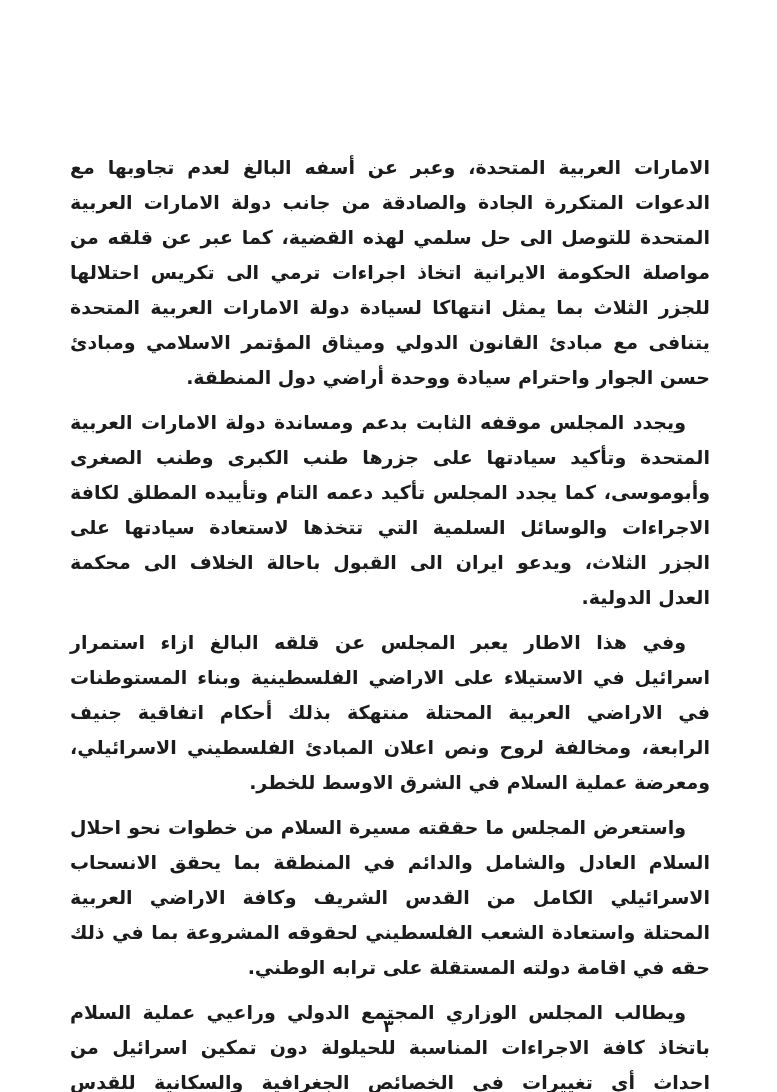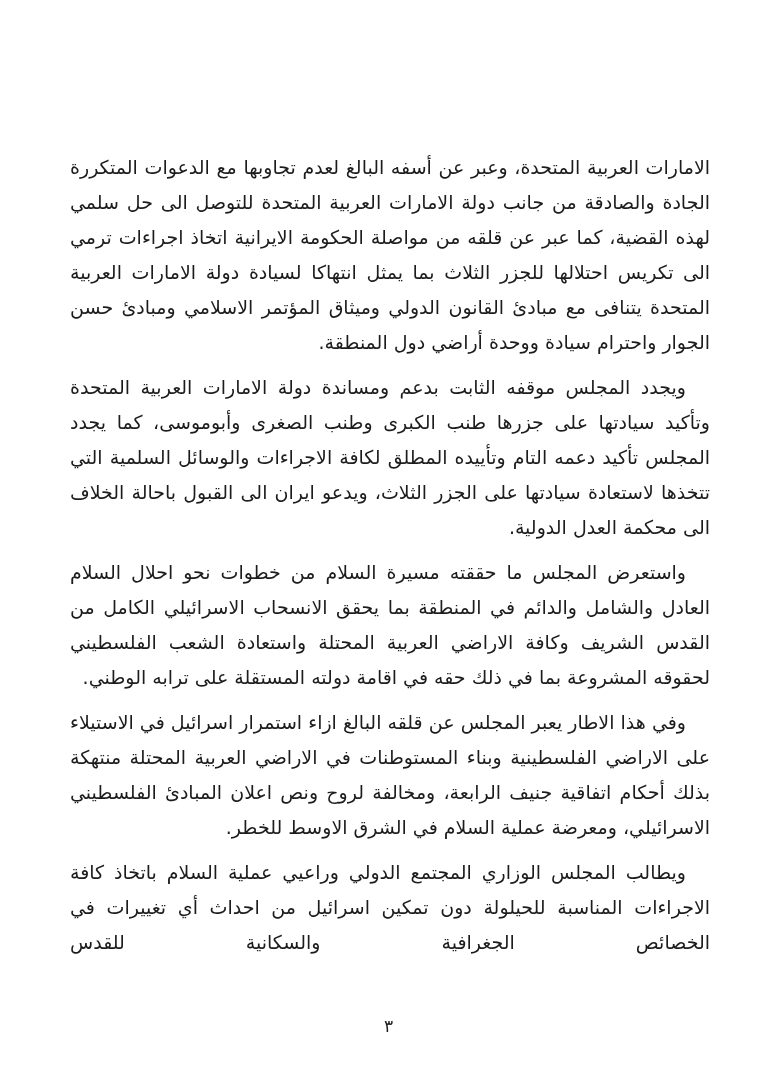--- a/index.html
+++ b/index.html
@@ -14,20 +14,21 @@
     overflow: hidden;
     font-family: "DejaVu Sans", sans-serif;
   }
   .page {
     position: absolute;
     left: 0;
     top: 0;
     width: 777px;
     height: 1092px;
     background: #ffffff;
+    font-weight: bold;
   }
   .text-block {
     position: absolute;
     top: 150px;
     right: 67px;
     width: 640px;
     direction: rtl;
     text-align: justify;
     color: #1c1c1c;
     font-size: 19px;
@@ -60,22 +61,22 @@
 <body>
 
 <div class="page">
 
   <div class="text-block">
     <p>الامارات العربية المتحدة، وعبر عن أسفه البالغ لعدم تجاوبها مع الدعوات المتكررة الجادة والصادقة من جانب دولة الامارات العربية المتحدة للتوصل الى حل سلمي لهذه القضية، كما عبر عن قلقه من مواصلة الحكومة الايرانية اتخاذ اجراءات ترمي الى تكريس احتلالها للجزر الثلاث بما يمثل انتهاكا لسيادة دولة الامارات العربية المتحدة يتنافى مع مبادئ القانون الدولي وميثاق المؤتمر الاسلامي ومبادئ حسن الجوار واحترام سيادة ووحدة أراضي دول المنطقة.</p>
 
     <p class="indent">ويجدد المجلس موقفه الثابت بدعم ومساندة دولة الامارات العربية المتحدة وتأكيد سيادتها على جزرها طنب الكبرى وطنب الصغرى وأبوموسى، كما يجدد المجلس تأكيد دعمه التام وتأييده المطلق لكافة الاجراءات والوسائل السلمية التي تتخذها لاستعادة سيادتها على الجزر الثلاث، ويدعو ايران الى القبول باحالة الخلاف الى محكمة العدل الدولية.</p>
 
 
+    <p class="indent">وفي هذا الاطار يعبر المجلس عن قلقه البالغ ازاء استمرار اسرائيل في الاستيلاء على الاراضي الفلسطينية وبناء المستوطنات في الاراضي العربية المحتلة منتهكة بذلك أحكام اتفاقية جنيف الرابعة، ومخالفة لروح ونص اعلان المبادئ الفلسطيني الاسرائيلي، ومعرضة عملية السلام في الشرق الاوسط للخطر.</p>
+
     <p class="indent">واستعرض المجلس ما حققته مسيرة السلام من خطوات نحو احلال السلام العادل والشامل والدائم في المنطقة بما يحقق الانسحاب الاسرائيلي الكامل من القدس الشريف وكافة الاراضي العربية المحتلة واستعادة الشعب الفلسطيني لحقوقه المشروعة بما في ذلك حقه في اقامة دولته المستقلة على ترابه الوطني.</p>
-
-    <p class="indent">وفي هذا الاطار يعبر المجلس عن قلقه البالغ ازاء استمرار اسرائيل في الاستيلاء على الاراضي الفلسطينية وبناء المستوطنات في الاراضي العربية المحتلة منتهكة بذلك أحكام اتفاقية جنيف الرابعة، ومخالفة لروح ونص اعلان المبادئ الفلسطيني الاسرائيلي، ومعرضة عملية السلام في الشرق الاوسط للخطر.</p>
 
     <p class="indent continues">ويطالب المجلس الوزاري المجتمع الدولي وراعيي عملية السلام باتخاذ كافة الاجراءات المناسبة للحيلولة دون تمكين اسرائيل من احداث أي تغييرات في الخصائص الجغرافية والسكانية للقدس</p>
   </div>
 
   <div class="page-number">٣</div>
 
 </div>
 
 </body></html>

